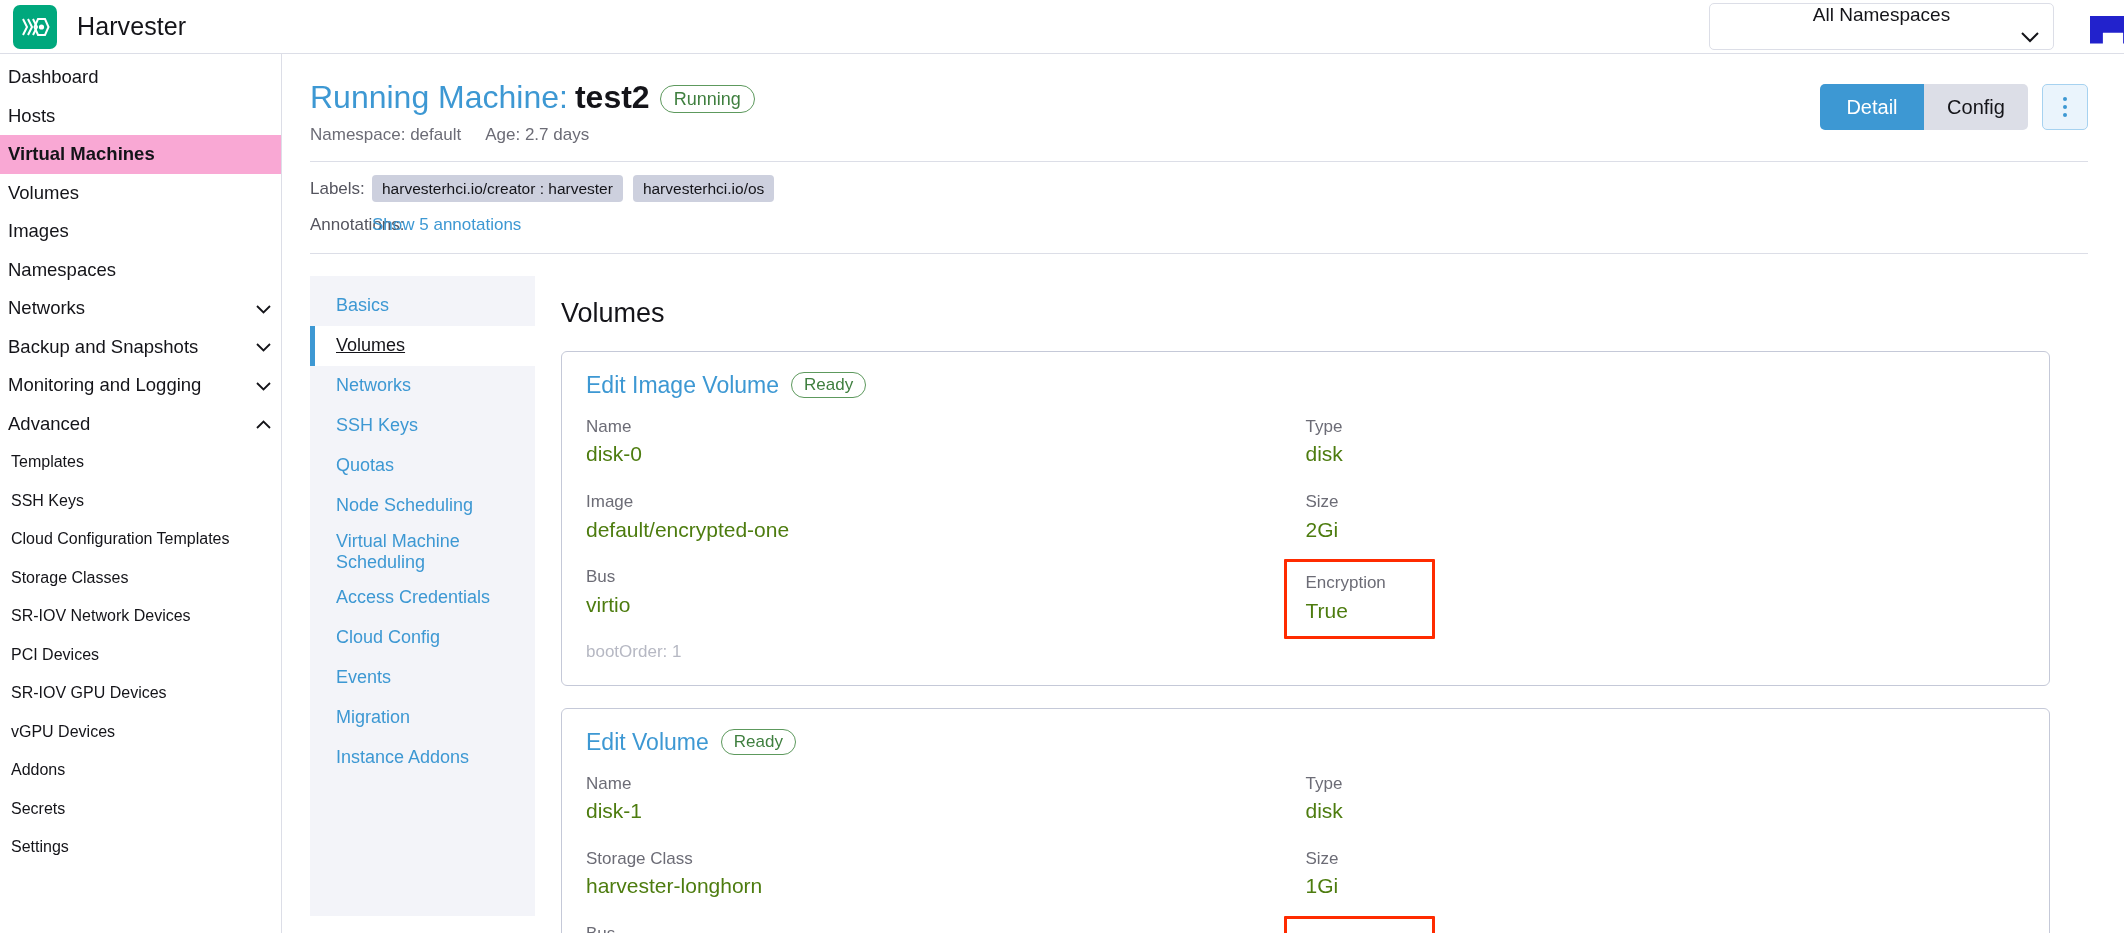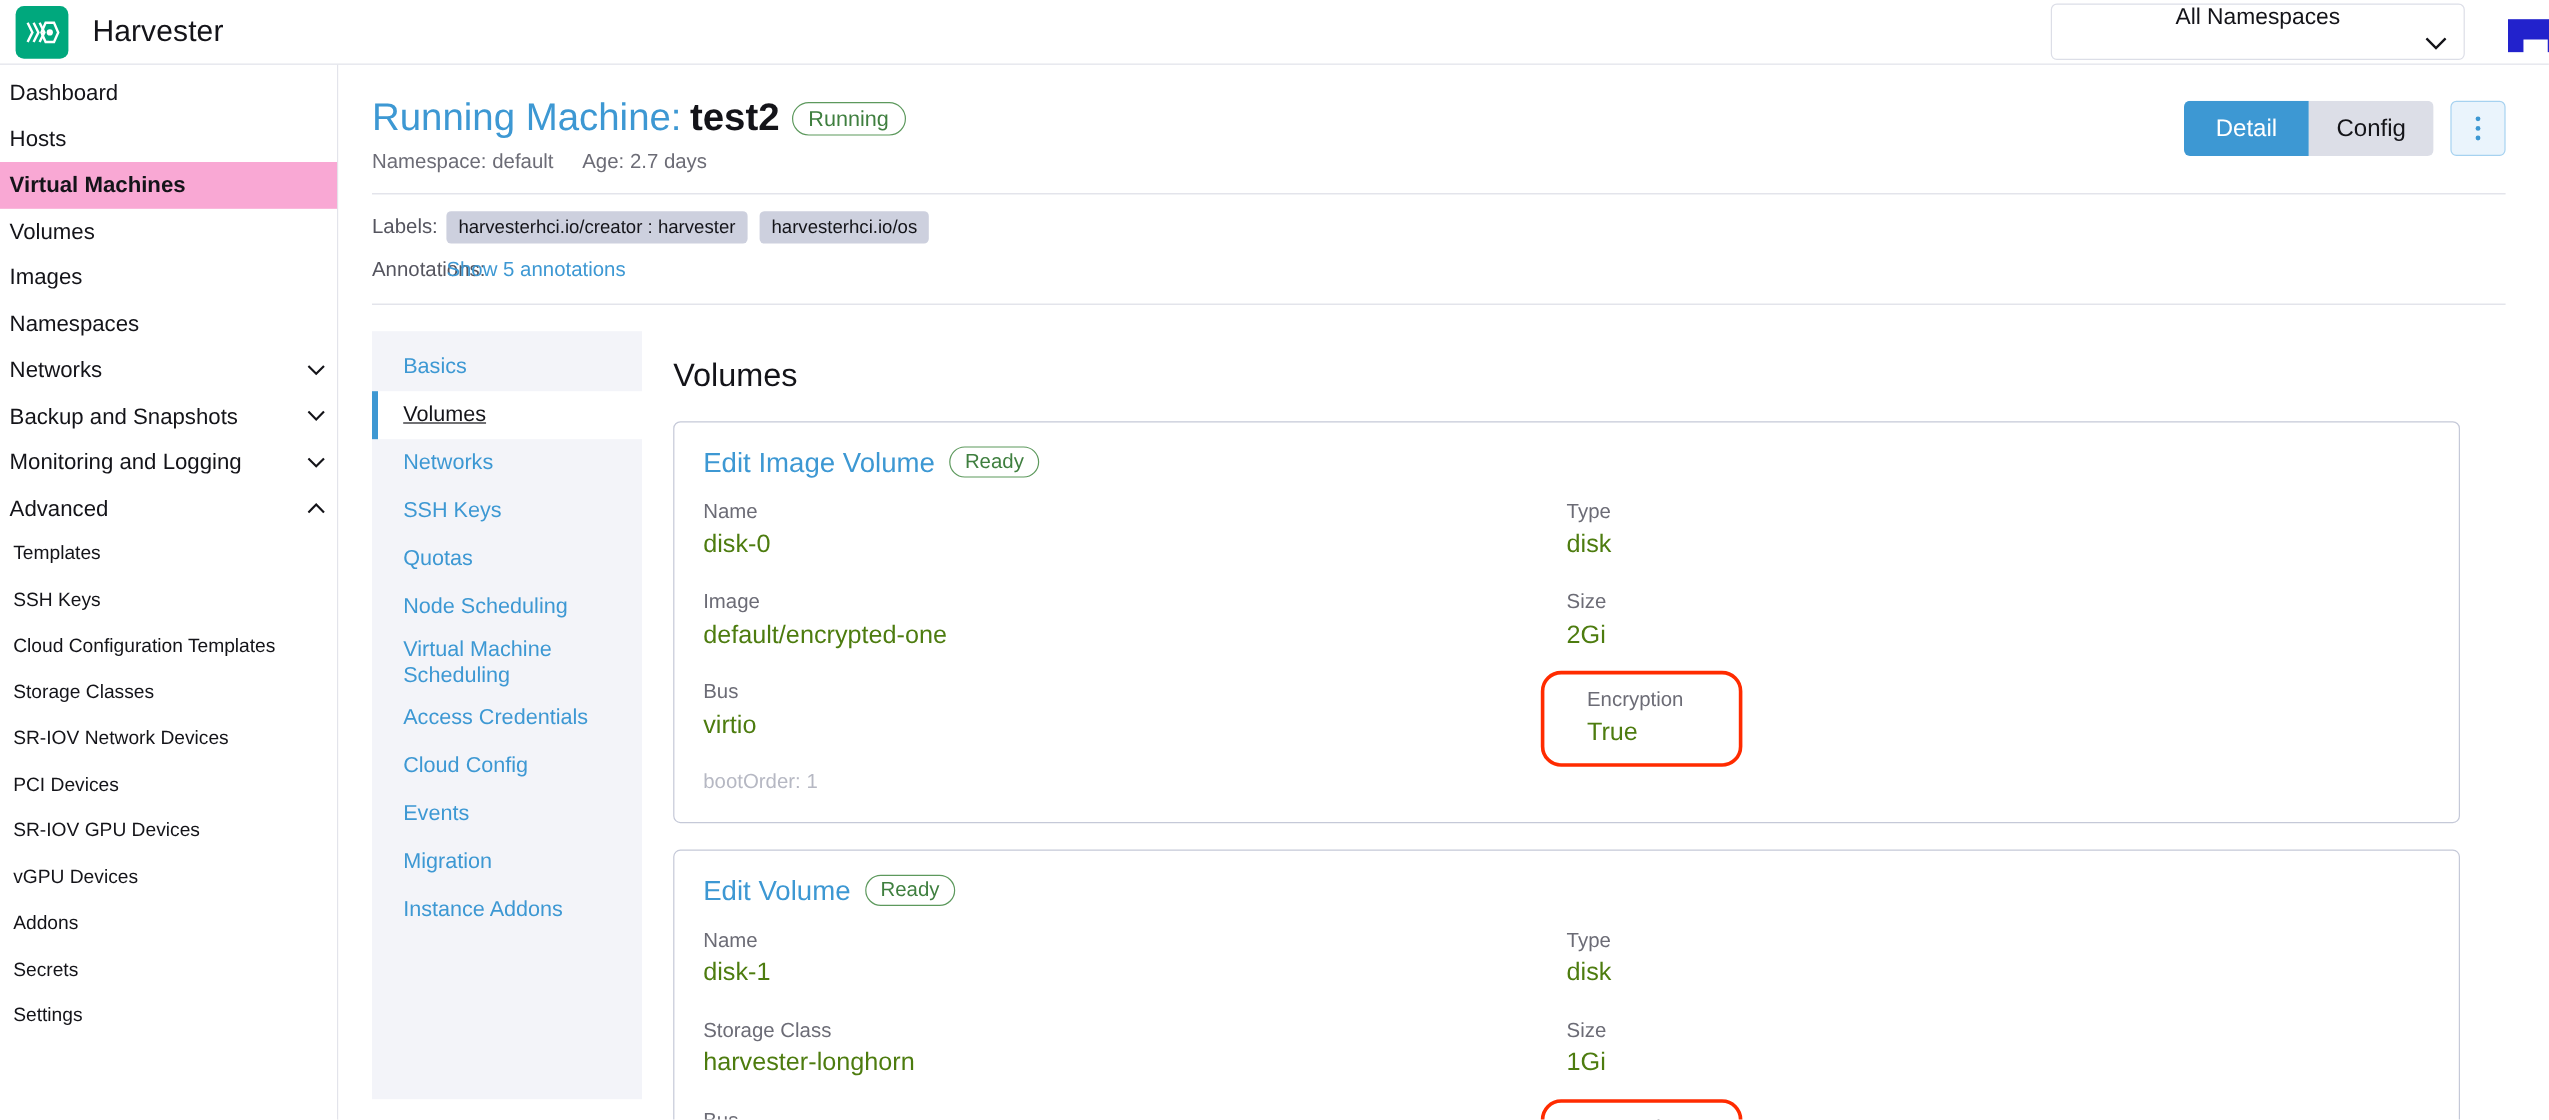--- a/index.html
+++ b/index.html
@@ -138,22 +138,22 @@
 
   .vol-grid { display: flex; }
   .vol-col { width: 50%; }
   .field { margin-bottom: 20px; position: relative; }
   .field:last-child { margin-bottom: 0; }
   .field .f-label { font-size: 17px; color: #6c6c76; line-height: 1.45; }
   .field .f-value { font-size: 21px; color: #4d7c0f; line-height: 1.45; }
   .field.muted .f-label { color: #b6b8c3; font-size: 17px; }
 
   .field.marked {
-    border: 3px solid #ff2b00; border-radius: 17px;
-    padding: 9px 46px 10px 36px; margin-left: -22px; margin-top: -6px;
+    border: 3px solid #ff2b00; border-radius: 1px;
+    padding: 9px 46px 10px 19px; margin-left: -22px; margin-top: -6px;
     display: inline-block; margin-bottom: 8px;
   }
 </style>
 </head>
 <body>
 
 <div class="topbar">
   <div class="brand">
     <span class="brand-logo">
       <svg width="30" height="26" viewBox="0 0 30 26" aria-hidden="true">

